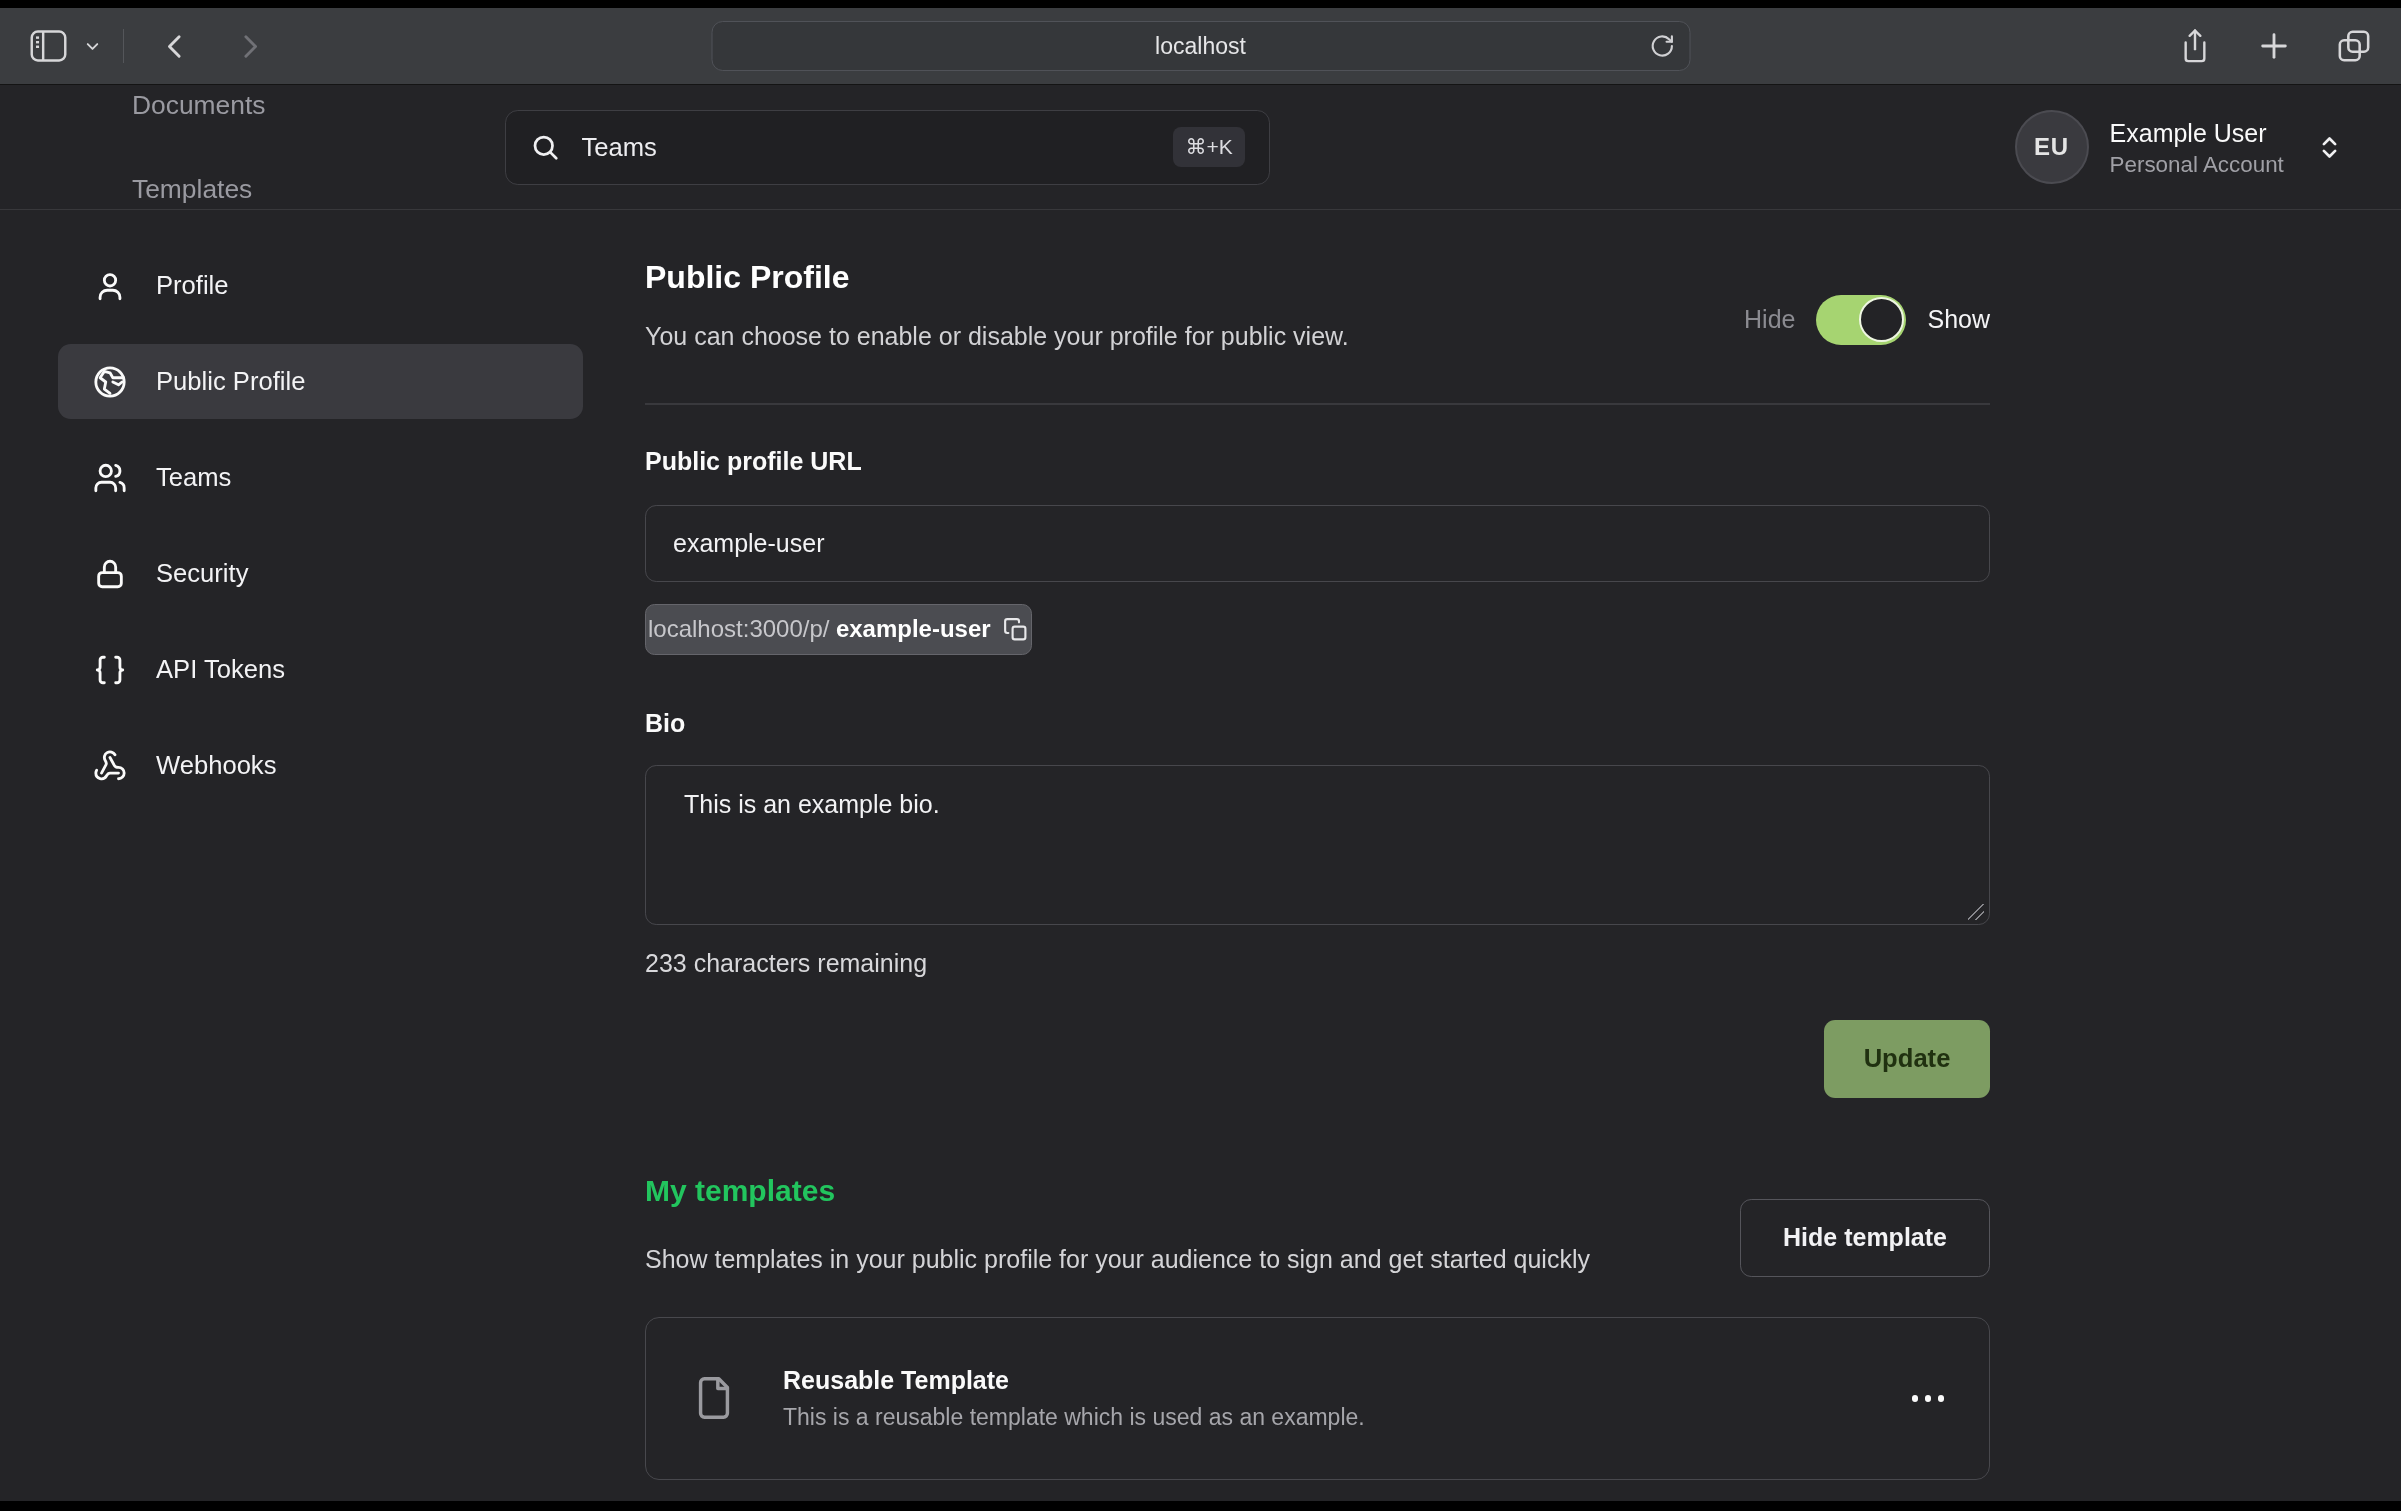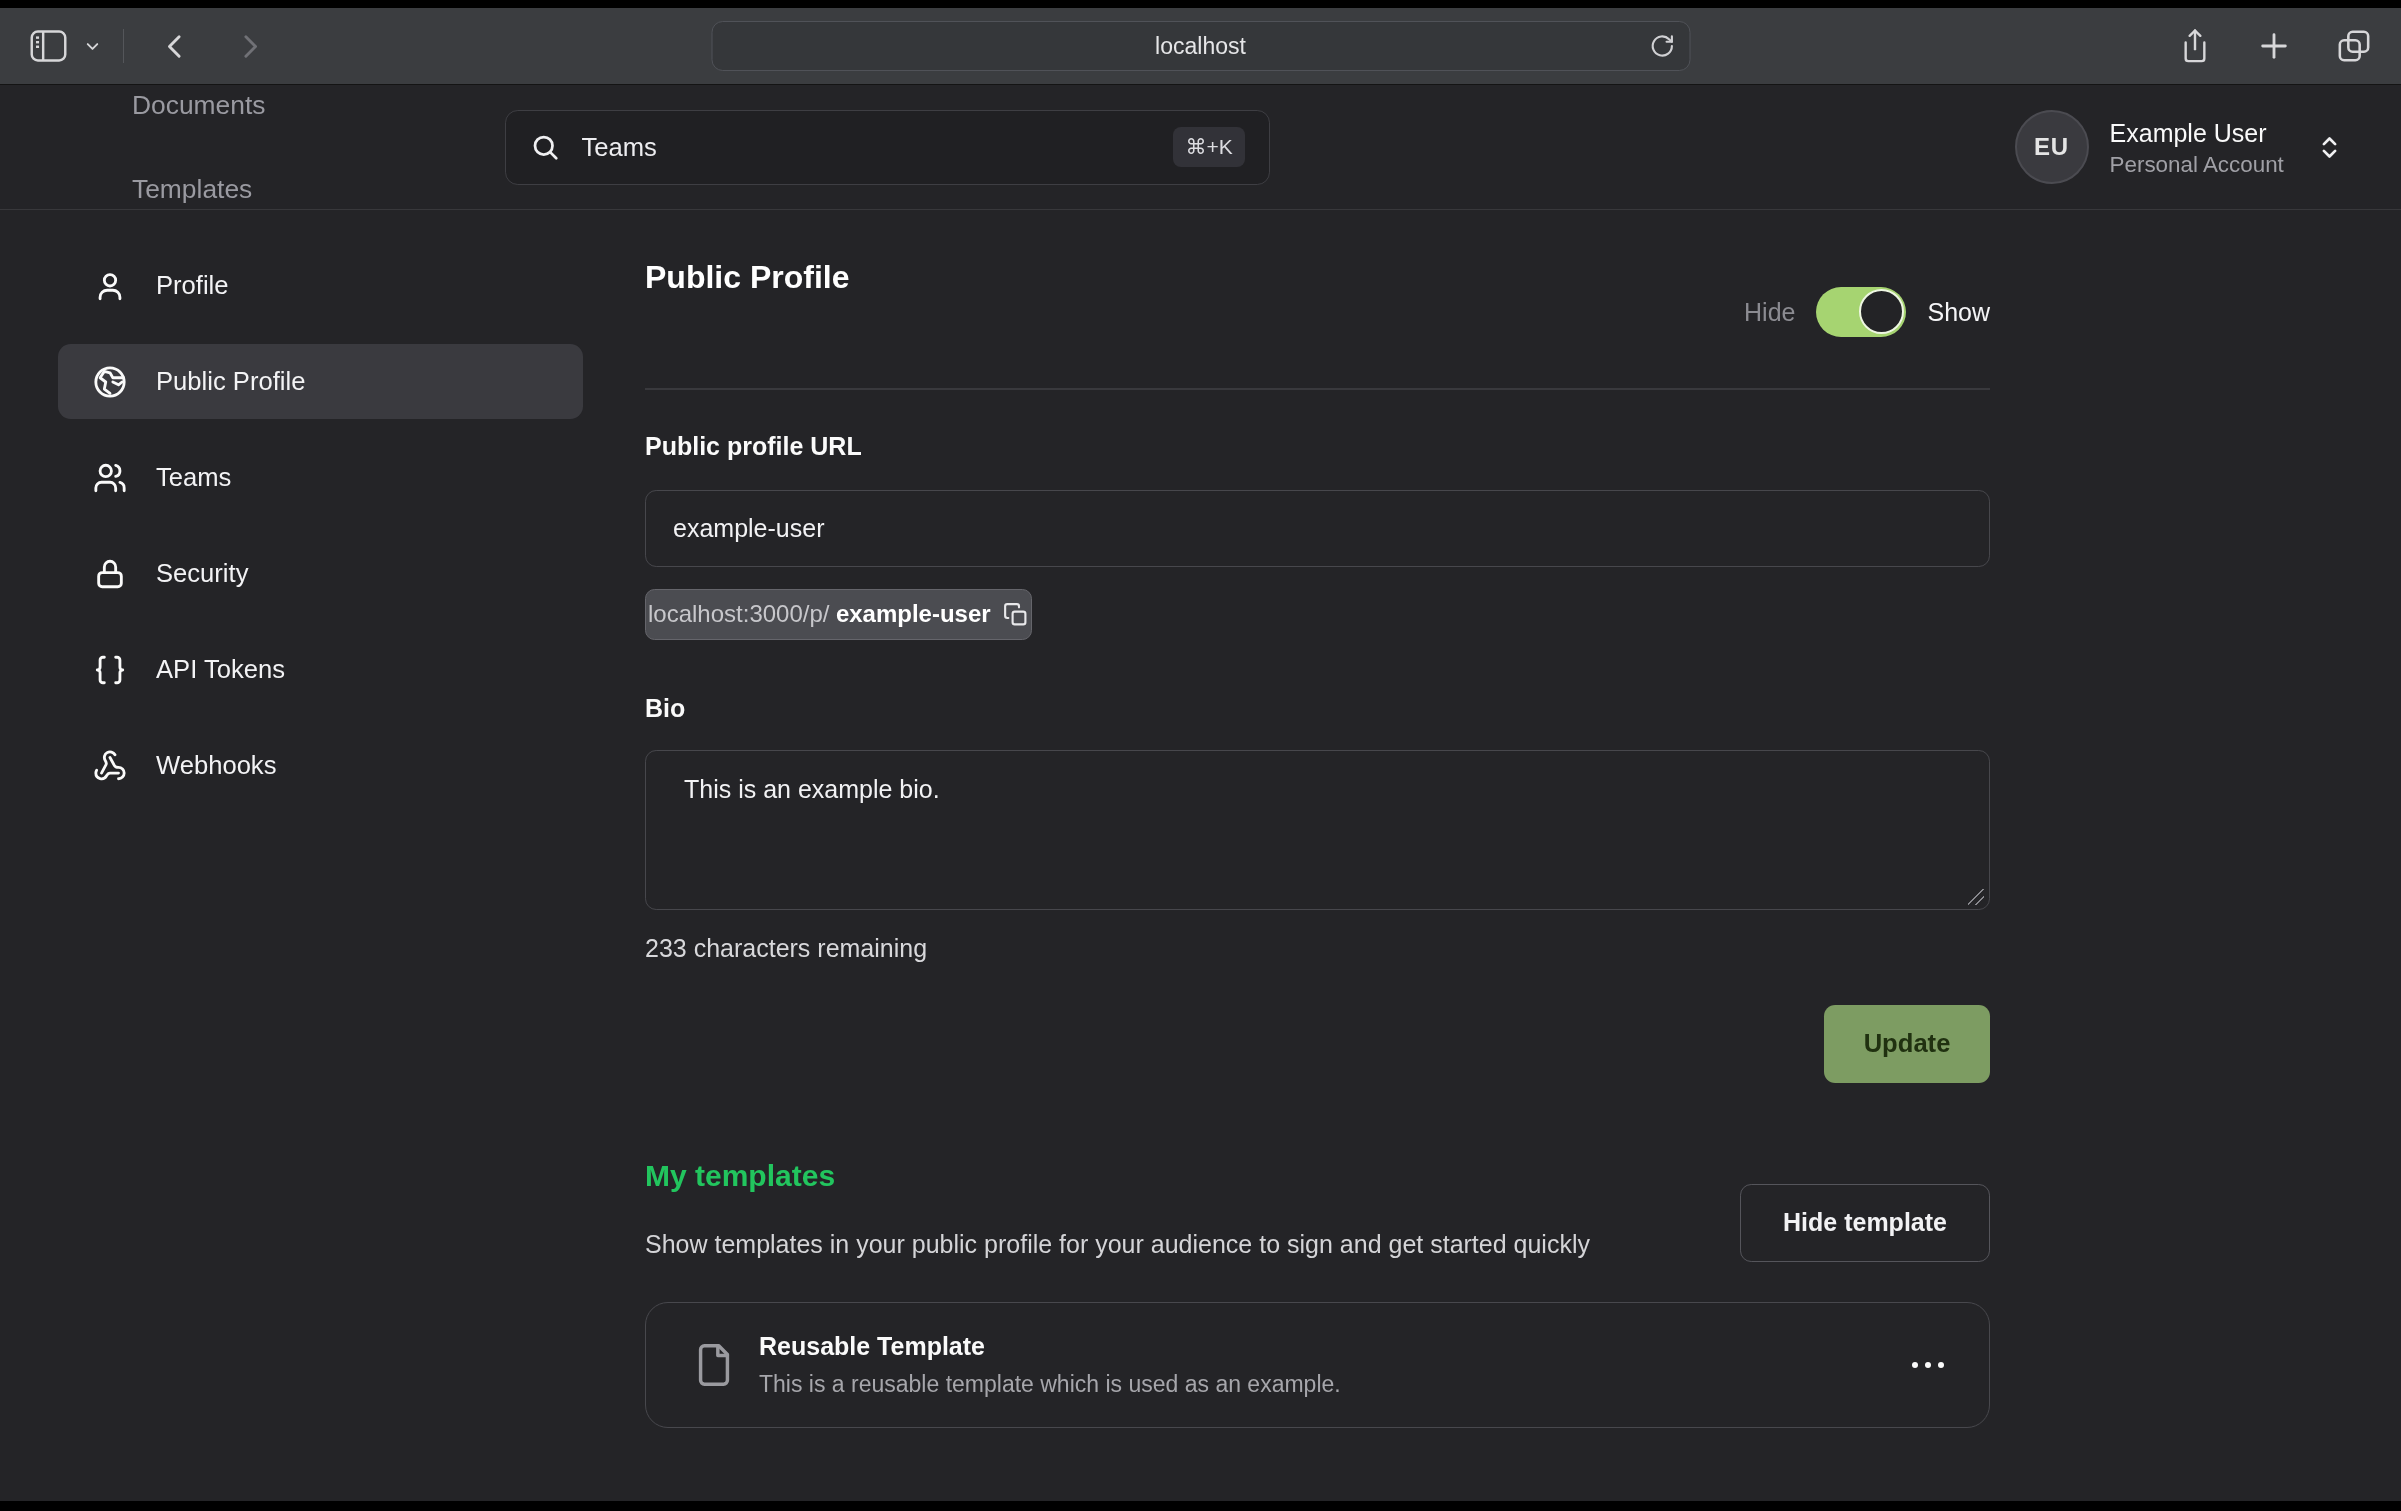--- a/index.html
+++ b/index.html
@@ -176,24 +176,24 @@
   .btn-link-template {
     margin-top:27px; flex:none;
     width:250px; height:78px;
     background:transparent; color:#f2f2f4;
     border:1.6px solid #55555b; border-radius:11.2px;
     font-family:"Liberation Sans", sans-serif;
     font-size:25px; font-weight:600;
     cursor:pointer;
   }
   .template-card {
-    margin-top:37px; height:126px;
-    border:1.6px solid #48484d; border-radius:23px;
+    margin-top:37px; height:163px;
+    border:1.6px solid #48484d; border-radius:14px;
     display:flex; align-items:center;
-    padding:0 45px; gap:22px;
+    padding:0 45px; gap:46px;
   }
   .file-icon { color:#9a9a9f; flex:none; }
   .tpl-title { font-size:25px; font-weight:600; color:#fafafa; }
   .tpl-desc  { margin-top:9.6px; font-size:23px; color:#a6a6ab; }
   .dots { margin-left:auto; display:flex; gap:6.4px; cursor:pointer; }
   .dots i { width:6.4px; height:6.4px; border-radius:50%; background:#fafafa; }
 </style>
 </head>
 <body>
 
@@ -361,20 +361,21 @@
         </span>
         <span>Webhooks</span>
       </div>
     </div>
 
     <div class="main">
 
       <div class="section-head">
         <div>
           <div class="page-title">Public Profile</div>
+          <div class="page-sub">You can choose to enable or disable your profile for public view.</div>
         </div>
         <div class="toggle-row">
           <span class="toggle-off-label">Hide</span>
           <span class="switch">
               <span class="switch-knob"></span>
             </span>
           <span class="toggle-on-label">Show</span>
         </div>
       </div>
 

